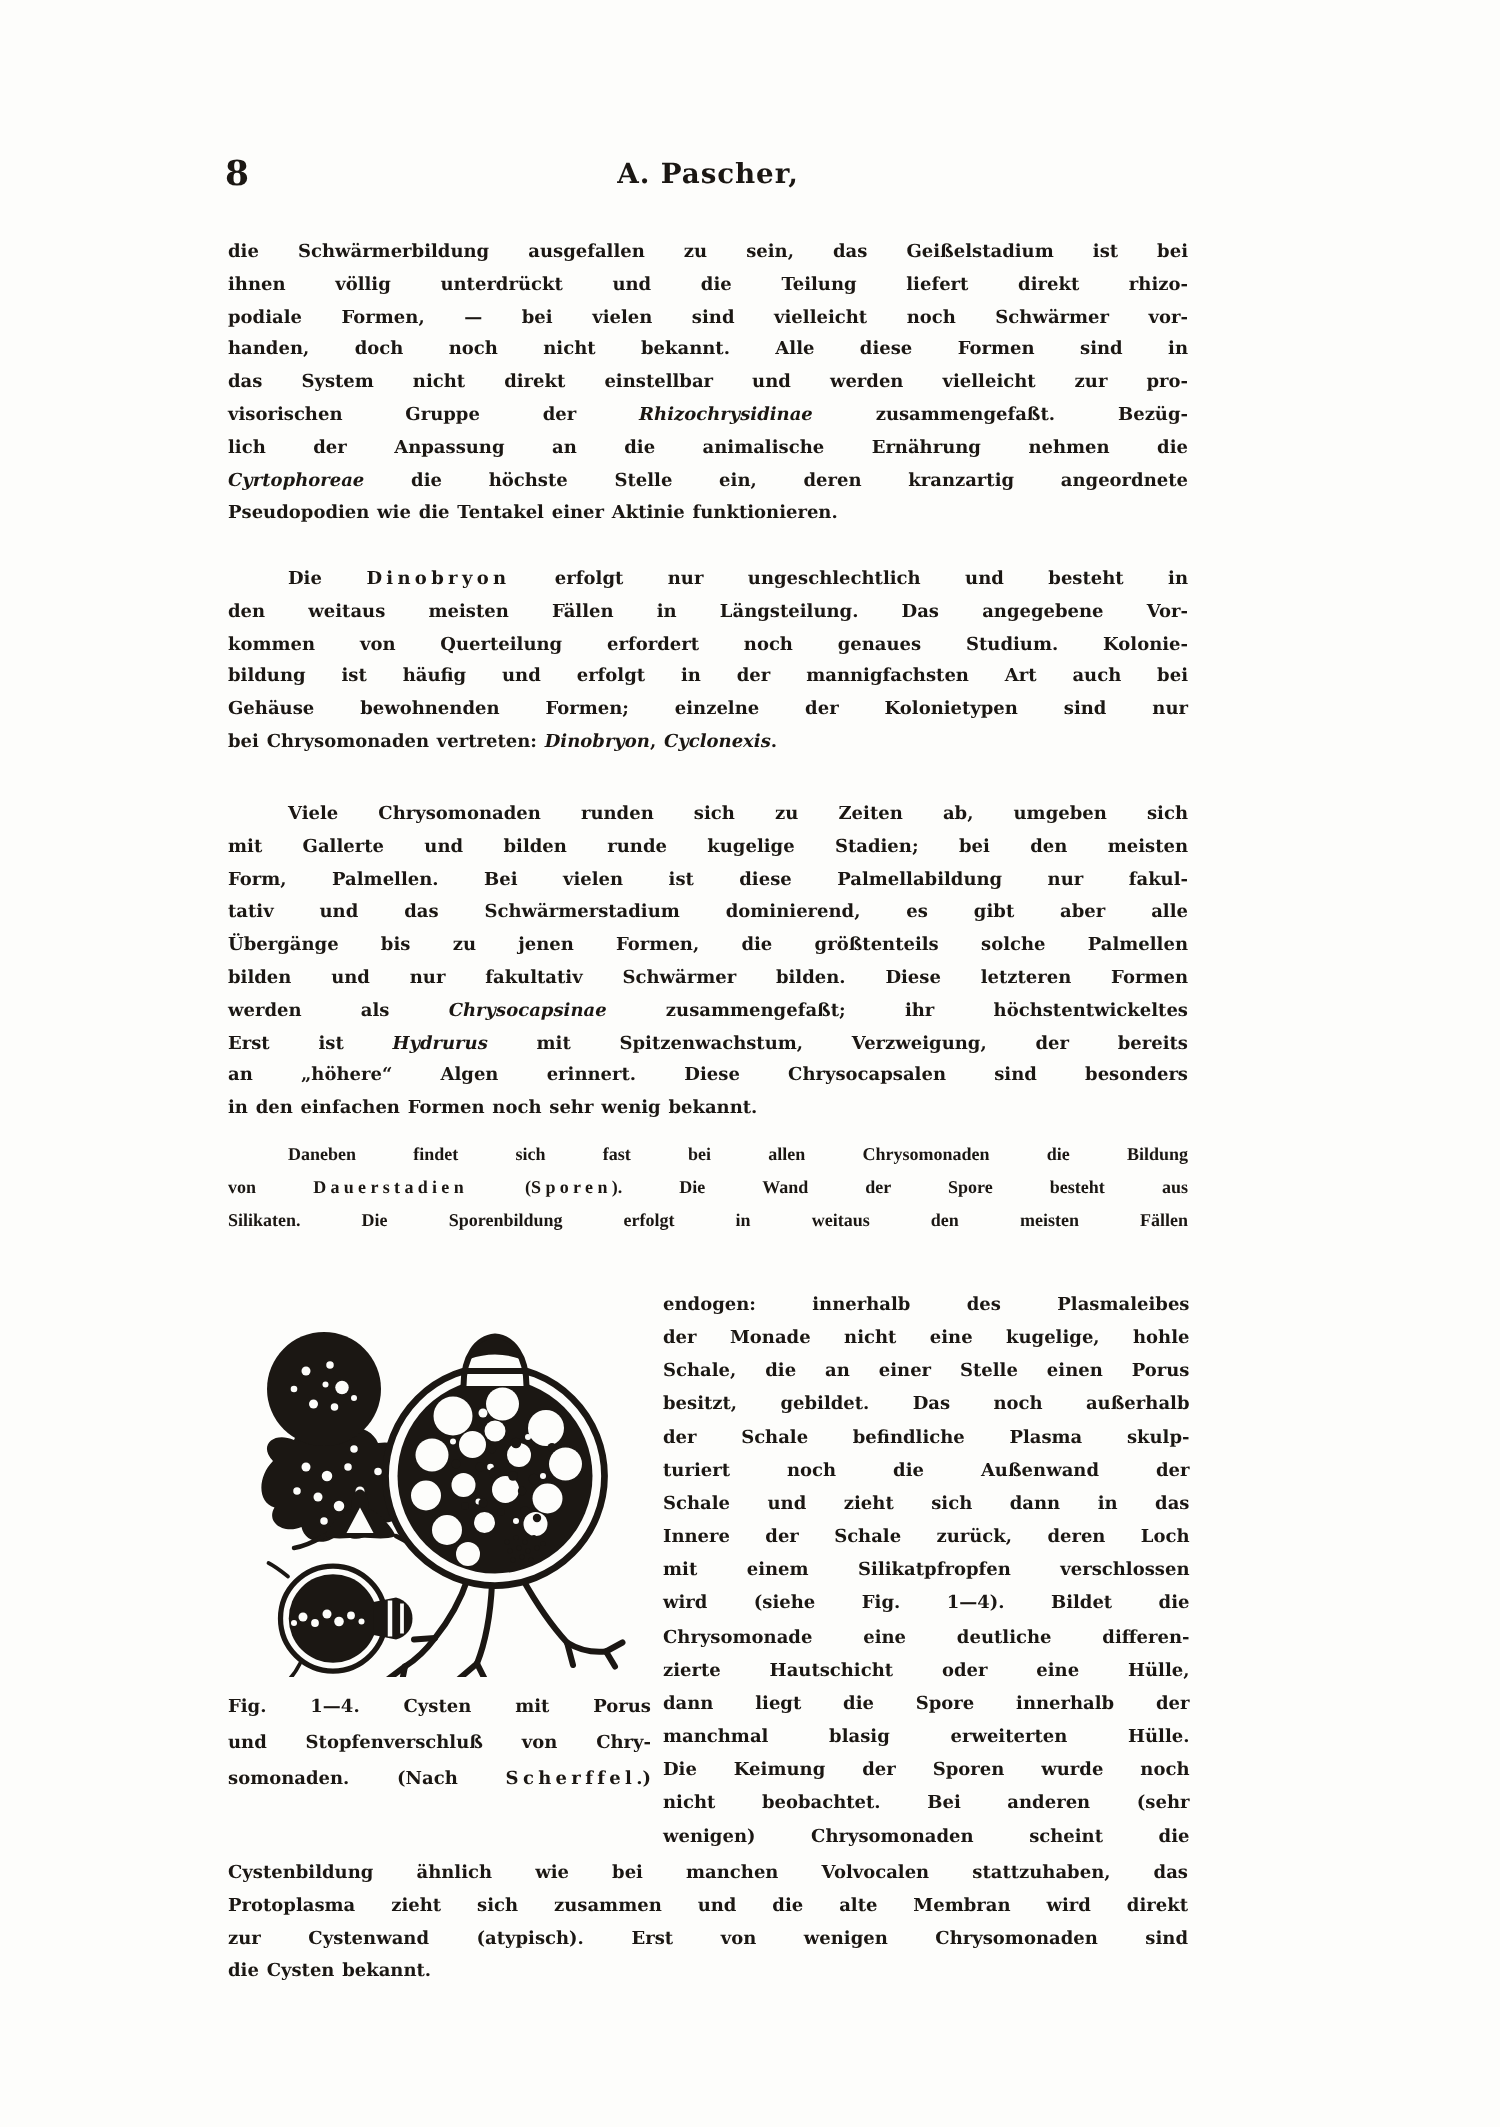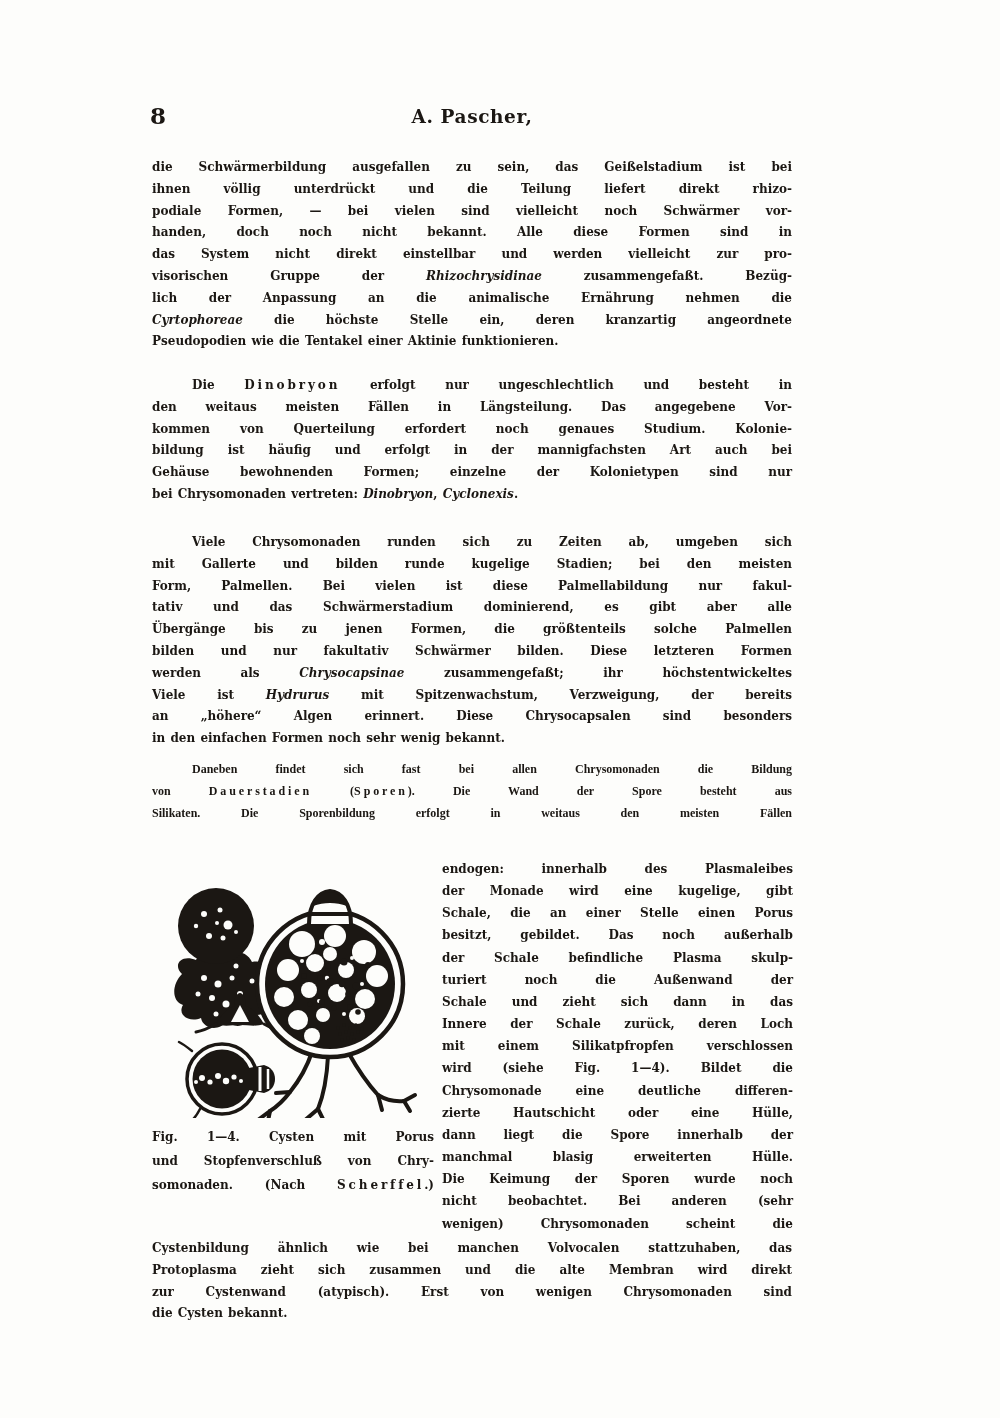--- a/index.html
+++ b/index.html
@@ -61,32 +61,32 @@
       <div class="line"><span>bei Chrysomonaden vertreten: </span><span class="i">Dinobryon</span><span>, </span><span class="i">Cyclonexis</span><span>.</span></div>
     </div>
   <div id="p3" class="abs textblock">
       <div class="line fill ind"><span>Viele Chrysomonaden runden sich zu Zeiten ab, umgeben sich</span></div>
       <div class="line fill"><span>mit Gallerte und bilden runde kugelige Stadien; bei den meisten</span></div>
       <div class="line fill"><span>Form, Palmellen.  Bei vielen ist diese Palmellabildung nur fakul-</span></div>
       <div class="line fill"><span>tativ und das Schwärmerstadium dominierend, es gibt aber alle</span></div>
       <div class="line fill"><span>Übergänge bis zu jenen Formen, die größtenteils solche Palmellen</span></div>
       <div class="line fill"><span>bilden und nur fakultativ Schwärmer bilden.  Diese letzteren Formen</span></div>
       <div class="line fill"><span>werden als </span><span class="i">Chrysocapsinae</span><span> zusammengefaßt; ihr höchstentwickeltes</span></div>
-      <div class="line fill"><span>Viele ist </span><span class="i">Hydrurus</span><span> mit Spitzenwachstum, Verzweigung, der bereits</span></div>
+      <div class="line fill"><span>Erst ist </span><span class="i">Hydrurus</span><span> mit Spitzenwachstum, Verzweigung, der bereits</span></div>
       <div class="line fill"><span>an „höhere“ Algen erinnert.  Diese Chrysocapsalen sind besonders</span></div>
       <div class="line"><span>in den einfachen Formen noch sehr wenig bekannt.</span></div>
     </div>
   <div id="p4a" class="abs textblock">
       <div class="line fill ind"><span>Daneben findet sich fast bei allen Chrysomonaden die Bildung</span></div>
       <div class="line fill"><span>von </span><span class="sp">Dauerstadien</span><span> (</span><span class="sp">Sporen</span><span>).  Die Wand der Spore besteht aus</span></div>
       <div class="line fill"><span>Silikaten.  Die Sporenbildung erfolgt in weitaus den meisten Fällen</span></div>
     </div>
   <div id="p4b" class="abs textblock">
       <div class="line fill"><span>endogen: innerhalb des Plasmaleibes</span></div>
-      <div class="line fill"><span>der Monade wird eine kugelige, gibt</span></div>
+      <div class="line fill"><span>der Monade nicht eine kugelige, hohle</span></div>
       <div class="line fill"><span>Schale, die an einer Stelle einen Porus</span></div>
       <div class="line fill"><span>besitzt, gebildet.  Das noch außerhalb</span></div>
       <div class="line fill"><span>der Schale befindliche Plasma skulp-</span></div>
       <div class="line fill"><span>turiert noch die Außenwand der</span></div>
       <div class="line fill"><span>Schale und zieht sich dann in das</span></div>
       <div class="line fill"><span>Innere der Schale zurück, deren Loch</span></div>
       <div class="line fill"><span>mit einem Silikatpfropfen verschlossen</span></div>
       <div class="line fill"><span>wird (siehe Fig. 1—4).  Bildet die</span></div>
       <div class="line fill"><span>Chrysomonade eine deutliche differen-</span></div>
       <div class="line fill"><span>zierte Hautschicht oder eine Hülle,</span></div>

